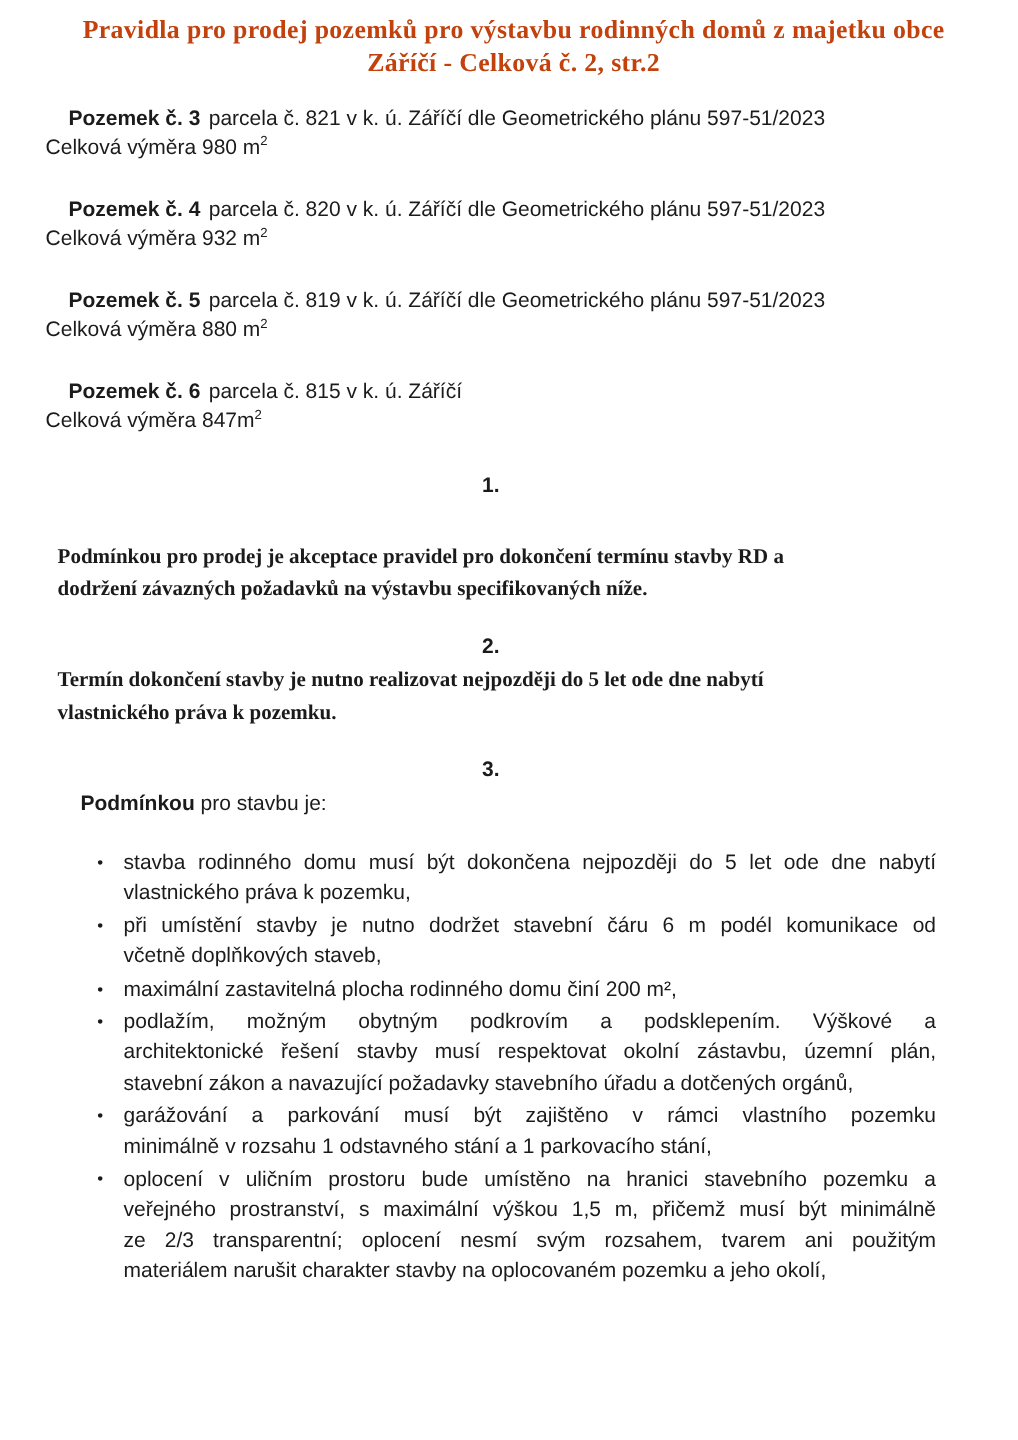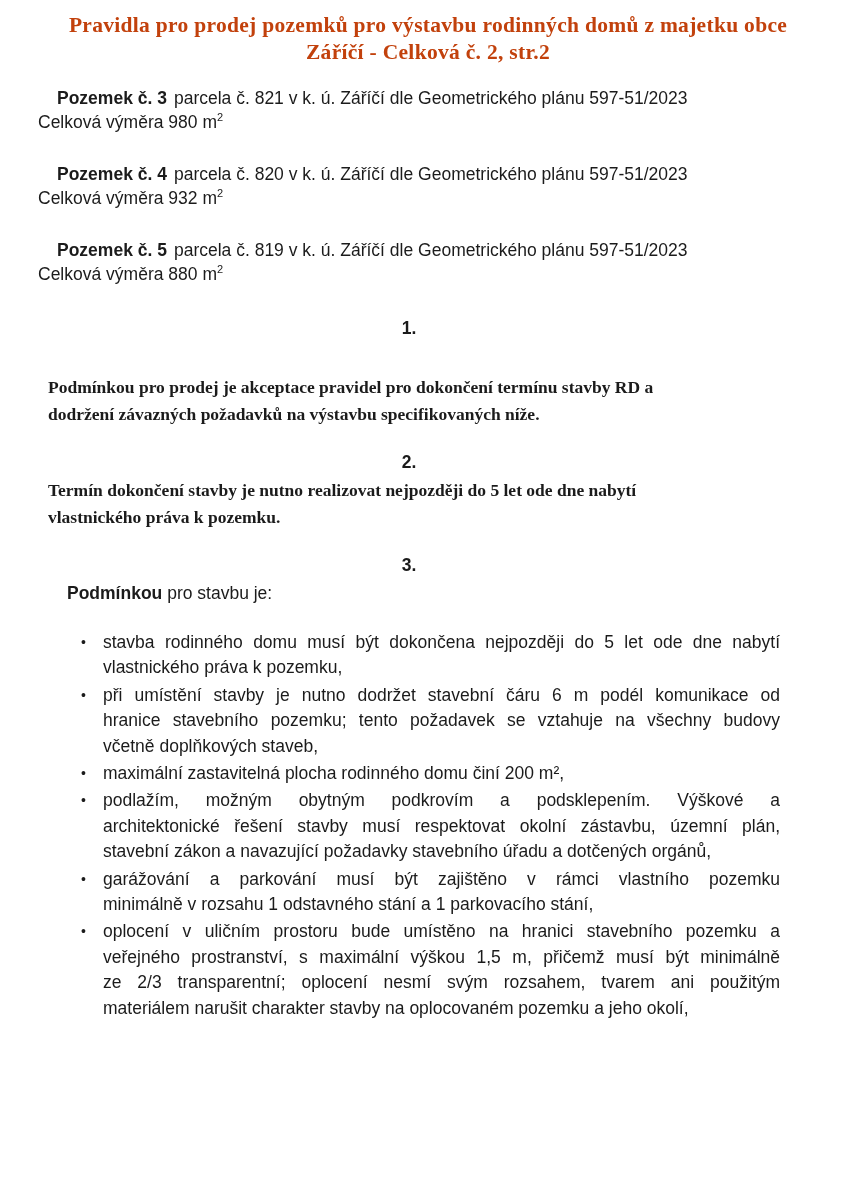--- a/index.html
+++ b/index.html
@@ -81,20 +81,24 @@
     <div class="plot">
       <div><span class="bold">Pozemek č. 4</span><span class="plot-detail">parcela č. 820 v k. ú. Záříčí dle Geometrického plánu 597-51/2023</span></div>
       <div><span>Celková výměra 932 m</span><sup class="sq">2</sup></div>
     </div>
 
     <div class="plot">
       <div><span class="bold">Pozemek č. 5</span><span class="plot-detail">parcela č. 819 v k. ú. Záříčí dle Geometrického plánu 597-51/2023</span></div>
       <div><span>Celková výměra 880 m</span><sup class="sq">2</sup></div>
     </div>
 
+    <div class="plot">
+      <div><span class="bold">Pozemek č. 6</span><span class="plot-detail">parcela č. 815 v k. ú. Záříčí</span></div>
+      <div><span>Celková výměra 847m</span><sup class="sq">2</sup></div>
+    </div>
 
     <div class="sec-num s1">1.</div>
     <div class="para p1">
       <div>Podmínkou pro prodej je akceptace pravidel pro dokončení termínu stavby RD a</div>
       <div>dodržení závazných požadavků na výstavbu specifikovaných níže.</div>
     </div>
 
     <div class="sec-num s2">2.</div>
     <div class="para p2">
       <div>Termín dokončení stavby je nutno realizovat nejpozději do 5 let ode dne nabytí</div>
@@ -111,21 +115,20 @@
         <div>
           <div class="bl jl">stavba rodinného domu musí být dokončena nejpozději do 5 let ode dne nabytí</div>
           <div class="bl">vlastnického práva k pozemku,</div>
         </div>
       </div>
 
       <div class="bullet">
         <span class="dot">•</span>
         <div>
           <div class="bl jl">při umístění stavby je nutno dodržet stavební čáru 6 m podél komunikace od</div>
-          <div class="bl jl">hranice stavebního pozemku; tento požadavek se vztahuje na všechny budovy</div>
           <div class="bl">včetně doplňkových staveb,</div>
         </div>
       </div>
 
       <div class="bullet">
         <span class="dot">•</span>
         <div>
           <div class="bl">maximální zastavitelná plocha rodinného domu činí 200 m²,</div>
         </div>
       </div>

